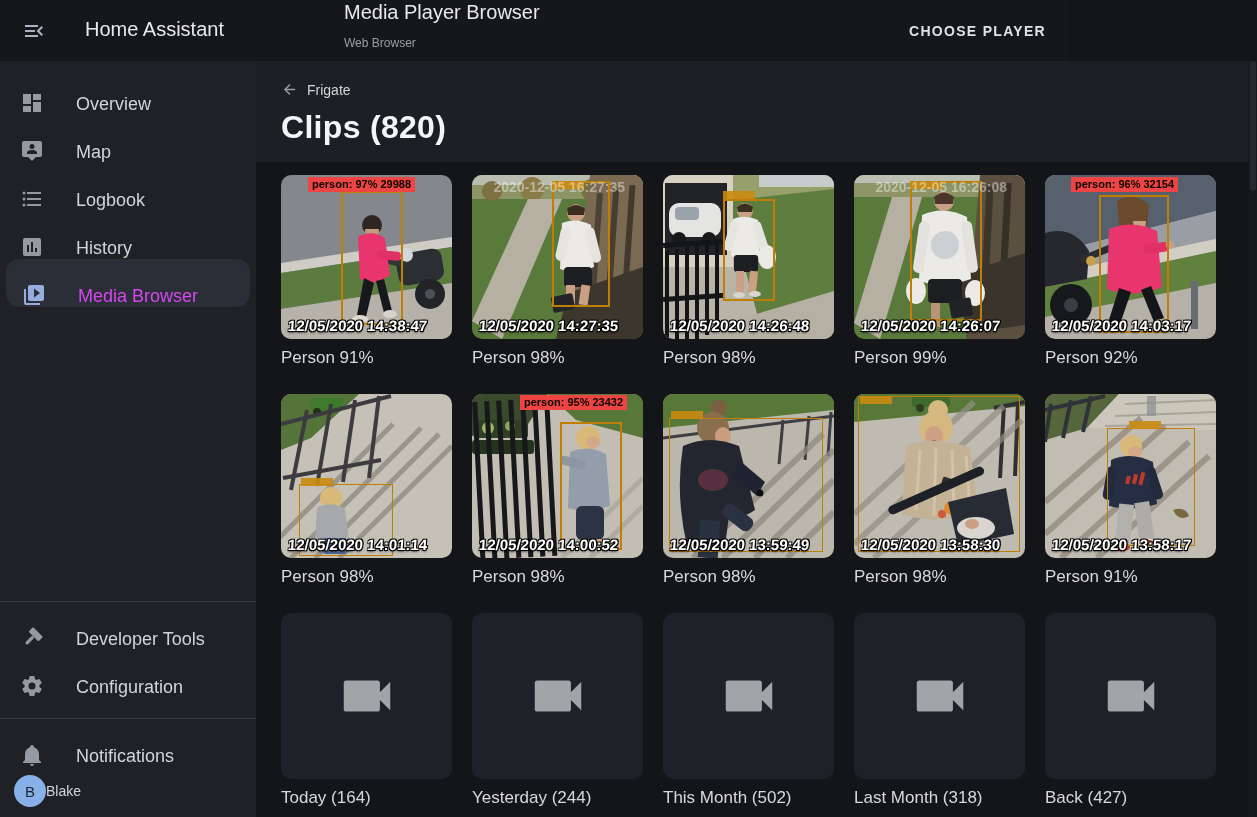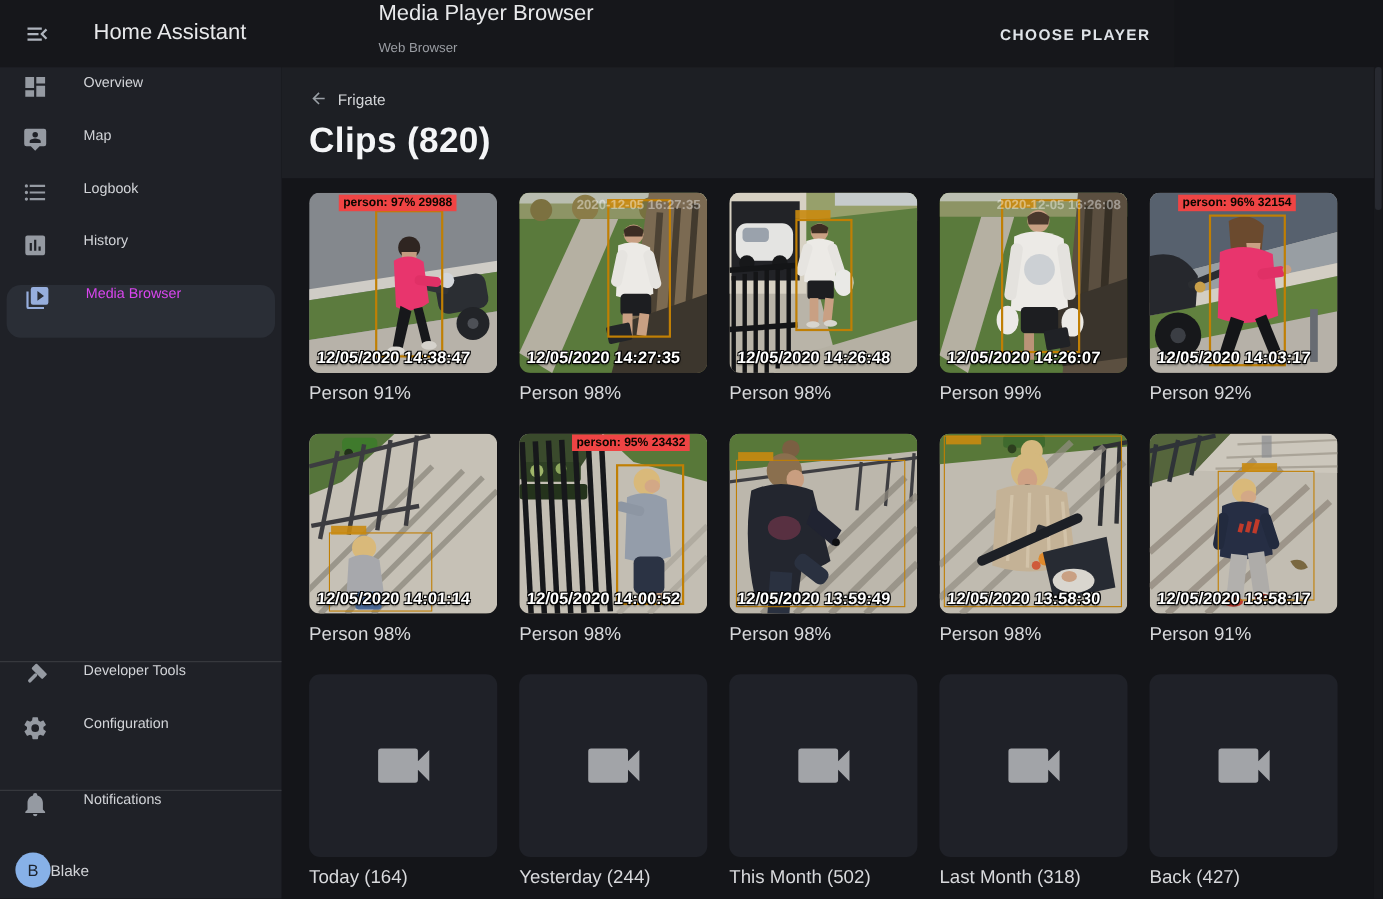--- a/index.html
+++ b/index.html
@@ -9,21 +9,21 @@
   .topbar{position:absolute;top:0;left:0;width:1068px;height:61px;background:#16171b;z-index:10}
   .menu-btn{position:absolute;left:10px;top:7px;width:48px;height:48px;background:none;border:none;border-radius:50%;display:flex;align-items:center;justify-content:center;cursor:pointer;color:#aeb4bd}
   .app-title{position:absolute;left:85px;top:18px;font-size:20px;color:#e8e9eb;white-space:nowrap}
   .pt-block{position:absolute;left:344px;top:0}
   .pt-title{font-size:20px;color:#e8e9eb;line-height:24px}
   .pt-sub{font-size:12px;color:#9a9da3;margin-top:12px}
   .choose-player{position:absolute;right:14px;top:0;height:61px;background:none;border:none;color:#dfe3e8;font-size:14px;font-weight:bold;letter-spacing:1.3px;cursor:pointer;font-family:"Liberation Sans",sans-serif;padding:0 8px}
 
   
   .sidebar{position:absolute;top:61px;left:0;width:256px;height:756px;background:#1f2127;display:flex;flex-direction:column;padding-top:6px;box-sizing:border-box;z-index:5}
-  .side-item{height:48px;min-height:48px;display:flex;align-items:flex-start;padding-left:20px;cursor:pointer;color:#d2d4d8;font-size:13px}
+  .side-item{height:48px;min-height:48px;display:flex;align-items:flex-end;padding-left:20px;cursor:pointer;color:#d2d4d8;font-size:18px}
   .side-item .icn{width:24px;height:24px;color:#959aa2;flex:none}
   .side-item .lbl{margin-left:32px;white-space:nowrap}
   .side-item.selected{background:#2a2e36;border-radius:13px;margin:0 6px;padding-left:16px;color:#d946ef}
   .side-item.selected .icn{color:#96aedd}
   .side-spacer{flex:1}
   .divider{height:1px;background:rgba(255,255,255,.12);margin:0}
   .gap20{height:20px;min-height:20px}
   .user-item{height:48px;min-height:48px;display:flex;align-items:center;cursor:pointer;color:#d2d4d8;font-size:14px;margin-bottom:2px}
   .avatar{width:32px;height:32px;border-radius:50%;background:#87b1e8;color:#1d242e;display:flex;align-items:center;justify-content:center;font-size:15px;margin-left:14px;flex:none}
   .user-item .lbl{}
@@ -40,21 +40,21 @@
   .clip-card{cursor:pointer;width:171px}
   .thumb{position:relative;width:171px;height:164px;border-radius:10px;overflow:hidden;background:#000}
   .thumb svg{display:block;width:100%;height:100%}
   .caption{margin-top:9px;color:#d8d9dc;font-size:17px;white-space:nowrap}
   .ts{position:absolute;left:7px;bottom:5px;color:#fff;font-size:15px;font-weight:bold;white-space:nowrap;transform:skewX(-4deg);
       text-shadow:-1px -1px 0 #000,1px -1px 0 #000,-1px 1px 0 #000,1px 1px 0 #000,0 2px 2px rgba(0,0,0,.6)}
   .bbox{position:absolute;border:2px solid #c07f04;box-sizing:border-box}
   .bbox.thin{border-width:1.5px}
   .det-chip{position:absolute;background:#ef4444;color:#0a0700;font-size:11px;font-weight:bold;padding:1px 4px 2px;white-space:nowrap;line-height:12px}
   .mini-chip{position:absolute;background:#c98a10;opacity:.9;width:32px;height:8px}
-  .corner-ts{position:absolute;top:4px;right:6px;color:rgba(255,255,255,.42);font-size:12px;font-weight:bold;white-space:nowrap}
+  .corner-ts{position:absolute;top:4px;right:18px;color:rgba(255,255,255,.42);font-size:14px;font-weight:bold;white-space:nowrap}
 
   .folder-thumb{width:171px;height:166px;border-radius:10px;background:#1f2128;display:flex;align-items:center;justify-content:center}
   .folder-thumb svg{width:62px;height:62px;color:#a2a4a8}
 
   
   .sb-track{position:absolute;right:0;top:61px;width:8px;height:756px;background:#17181c;z-index:20}
   .sb-thumb{position:absolute;top:0;left:1px;width:6px;height:130px;background:#272930;border-radius:3px;cursor:pointer}
 </style>
 </head>
 <body>

